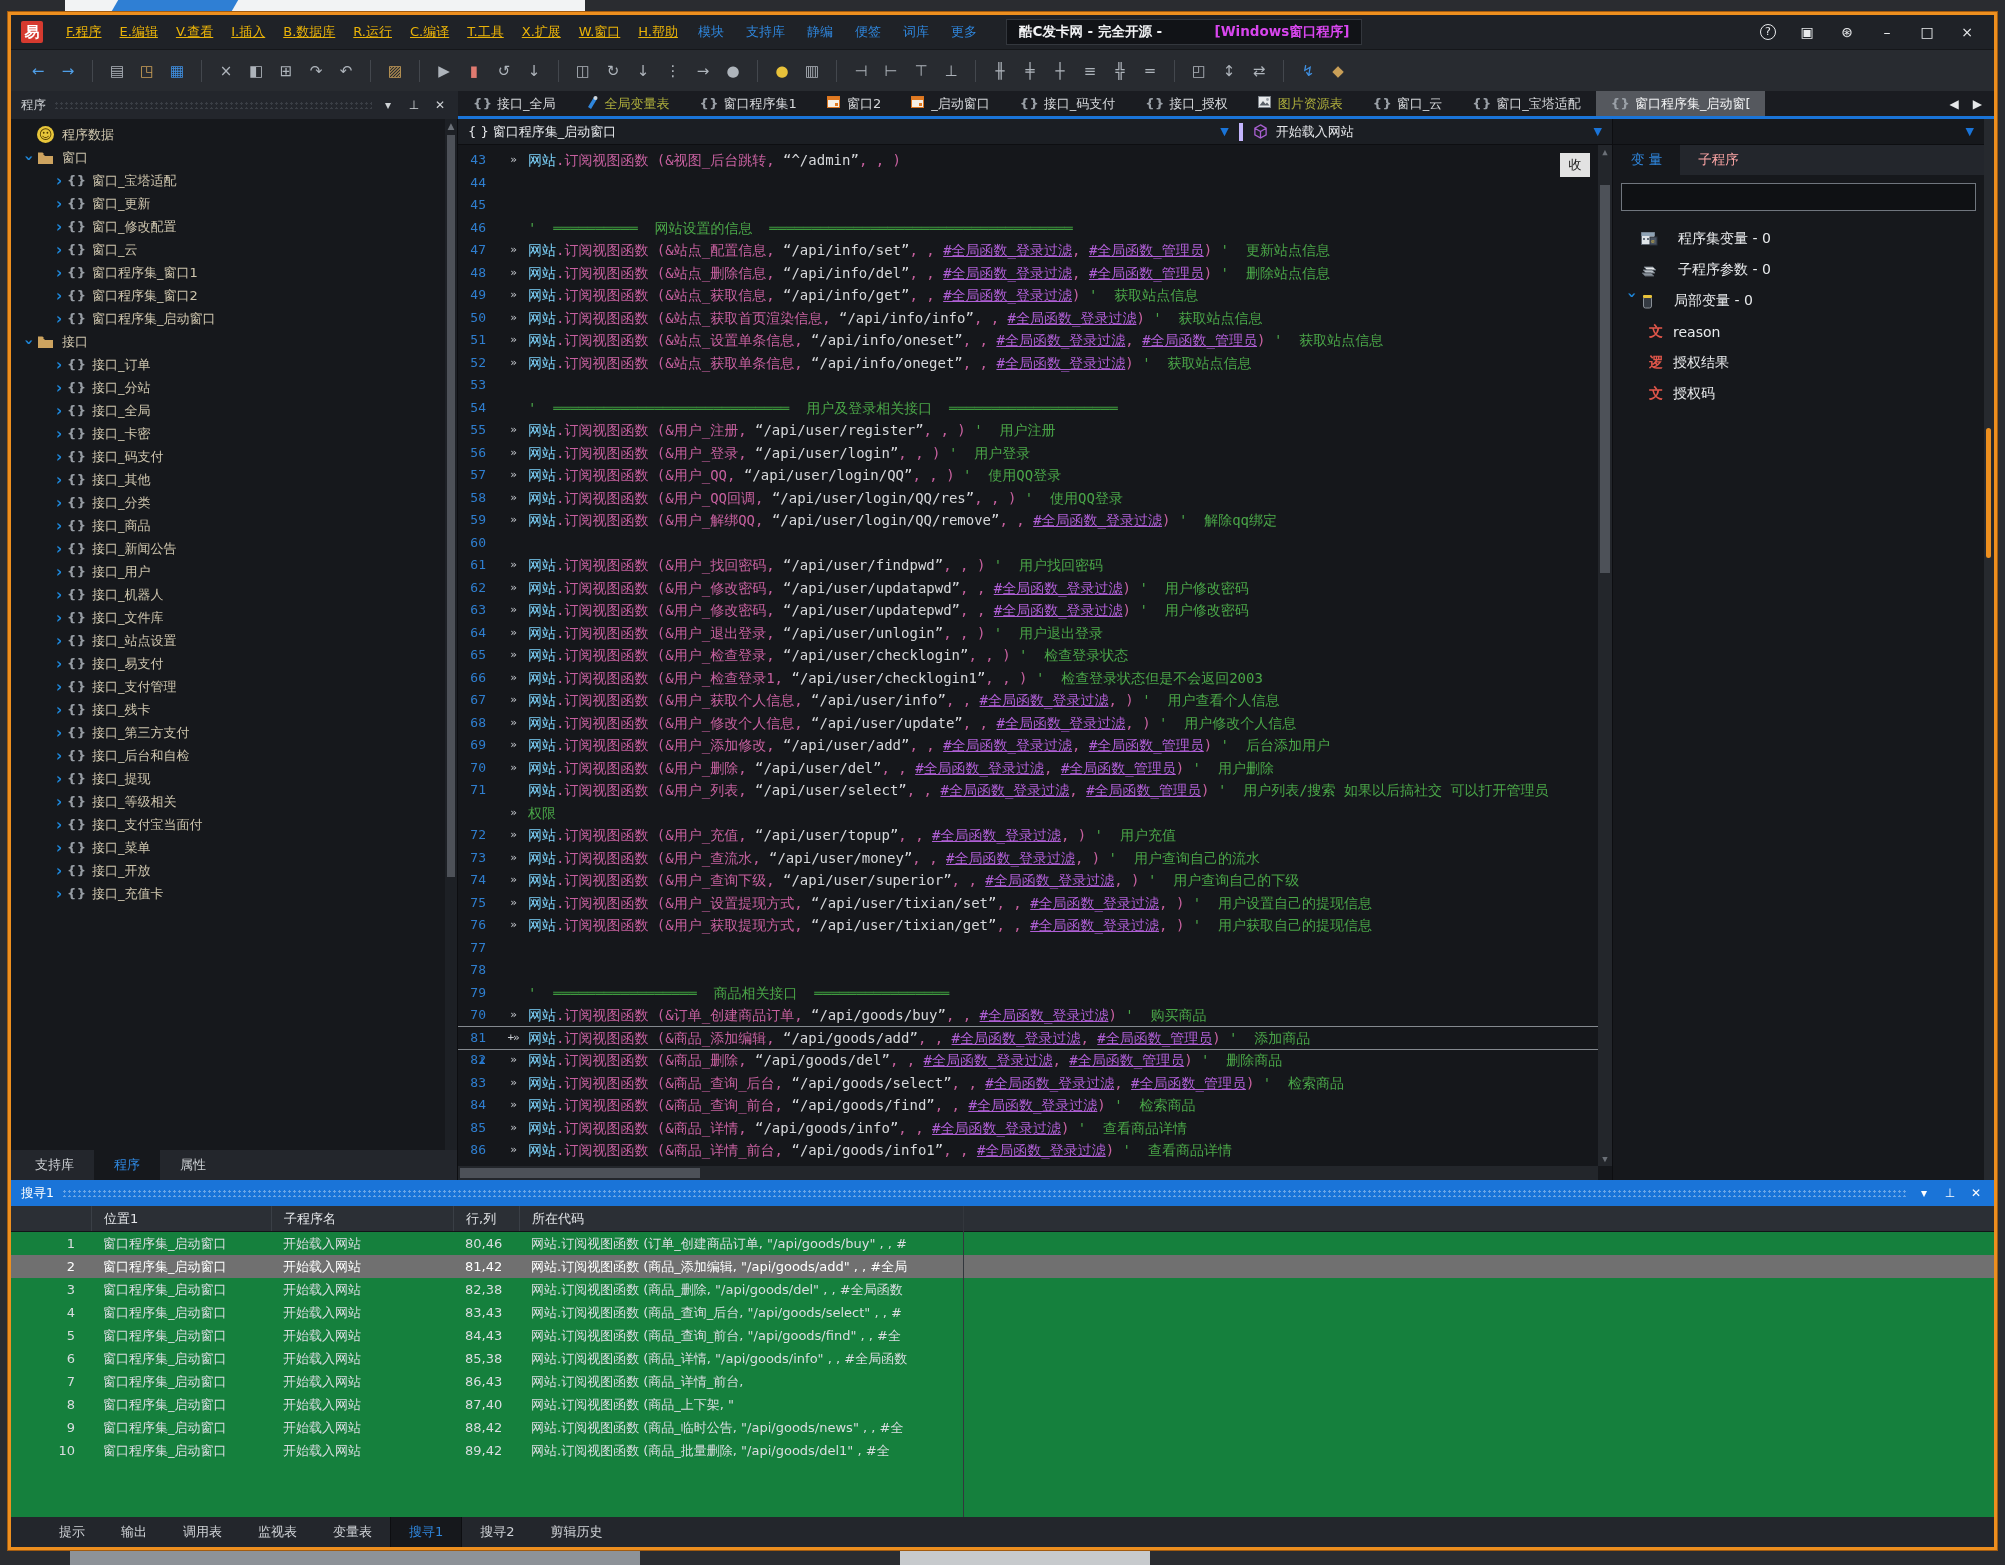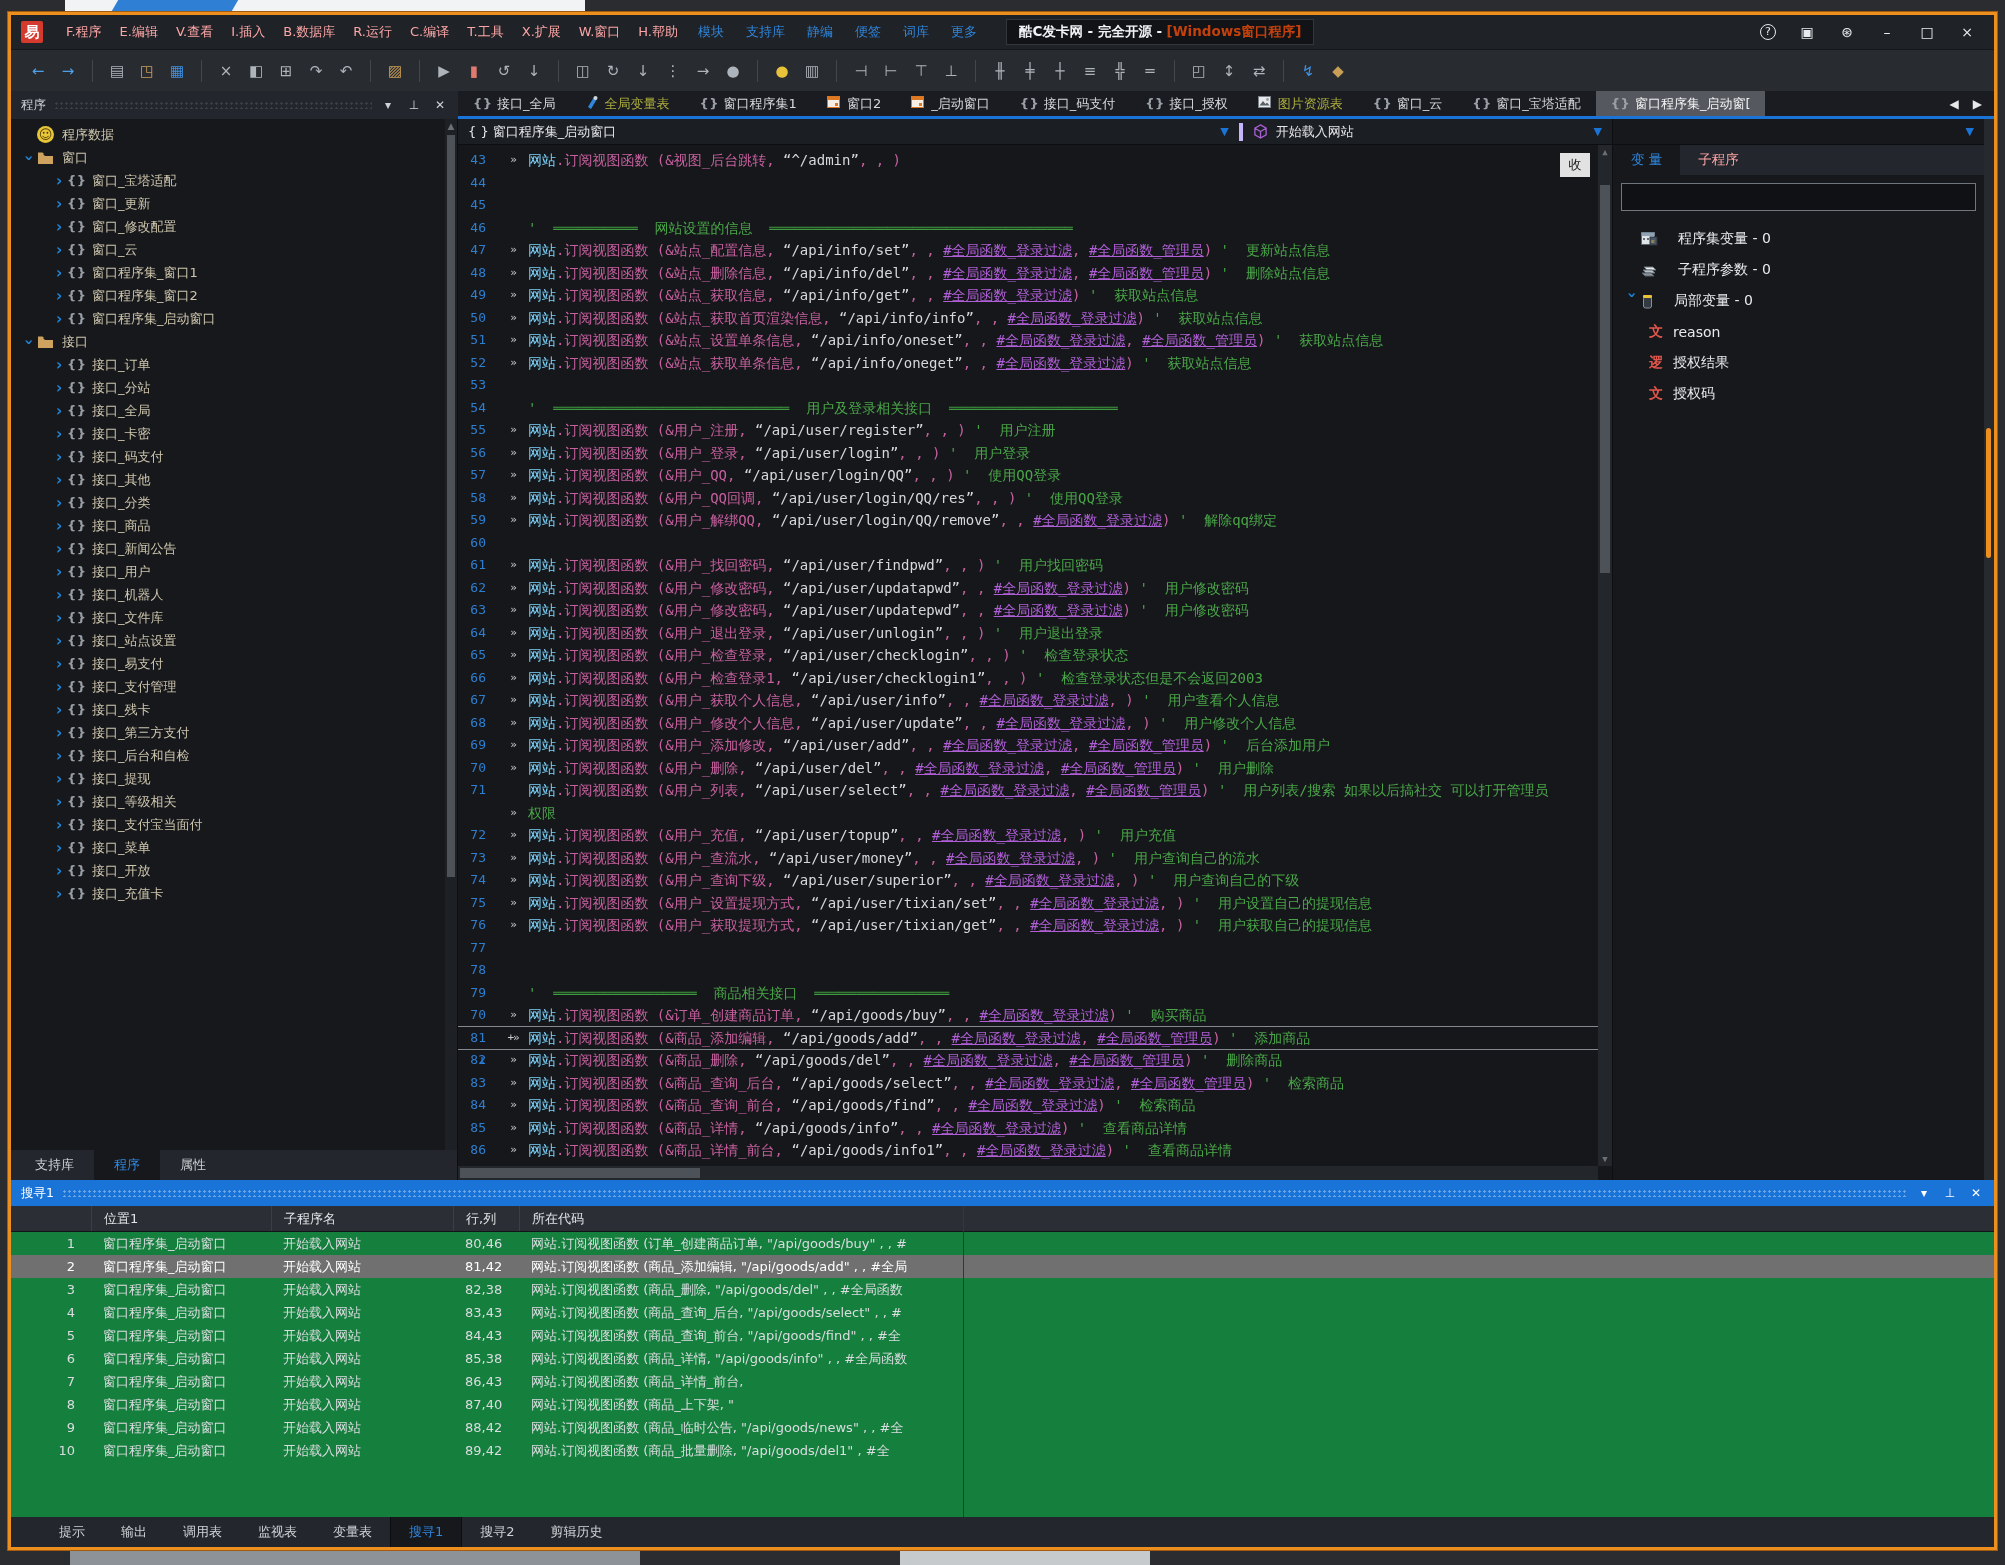--- a/index.html
+++ b/index.html
@@ -12,25 +12,25 @@
   #art-bot-r { left:900px; top:1550px; width:250px; height:15px; background:#c7cacd; }
 
   #window { position:absolute; left:8px; top:12px; width:1989px; height:1538px;
     background:#1b1e23; border:3px solid #ed8f1f; box-shadow:0 0 0 1px #a35c10;
     display:flex; flex-direction:column; color:#d3d6da; font-size:13px; }
 
   
   .titlebar { height:34px; background:#1f2227; display:flex; align-items:center; padding:0 10px; flex:0 0 auto; }
   .logo { width:22px; height:22px; background:#d53a2f; color:#fff; font-weight:bold; font-size:15px;
     display:flex; align-items:center; justify-content:center; border-radius:2px; margin-right:14px; }
-  .menu-item { padding:0 9px; color:#fca5a5; font-size:13px; cursor:default; }
+  .menu-item { padding:0 9px; color:#eab308; font-size:13px; cursor:default;text-decoration:underline; }
   .menu-extra { padding:0 11px; color:#2f86dc; font-size:13px; }
   .title-box { margin-left:18px; background:#111317; border:1px solid #33373d; padding:3px 12px; font-size:13.5px; }
   .title-main { color:#f2f3f5; font-weight:bold; }
-  .title-sub { color:#c2410c; font-weight:bold; }
+  .title-sub { color:#d946ef; font-weight:bold;margin-left:48px; }
   .tb-right { margin-left:auto; display:flex; align-items:center; gap:22px; padding-right:8px; }
   .winbtn { color:#e8eaec; font-size:14px; width:18px; text-align:center; }
   .help-circ { border:1.5px solid #e8eaec; border-radius:50%; width:16px; height:16px; line-height:13px; font-size:11px; }
 
   
   .toolbar { height:42px; background:#282b30; border-top:1px solid #15171a; display:flex; align-items:center;
     padding:0 14px; gap:4px; flex:0 0 auto; }
   .tbtn { width:26px; height:26px; display:flex; align-items:center; justify-content:center; font-size:15px; }
   .tsep { width:1px; height:22px; background:#43474d; margin:0 7px; }
 

